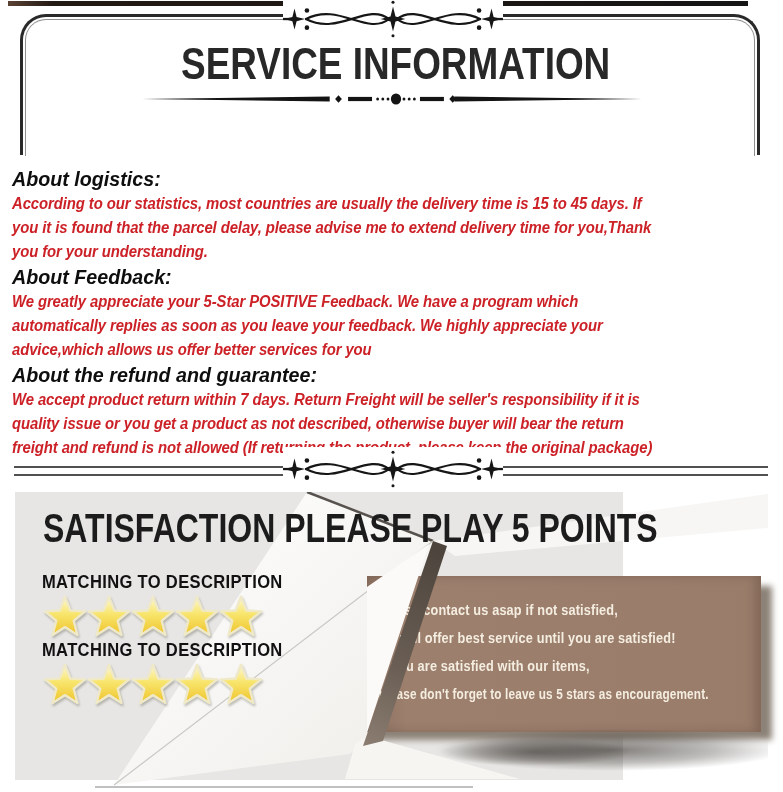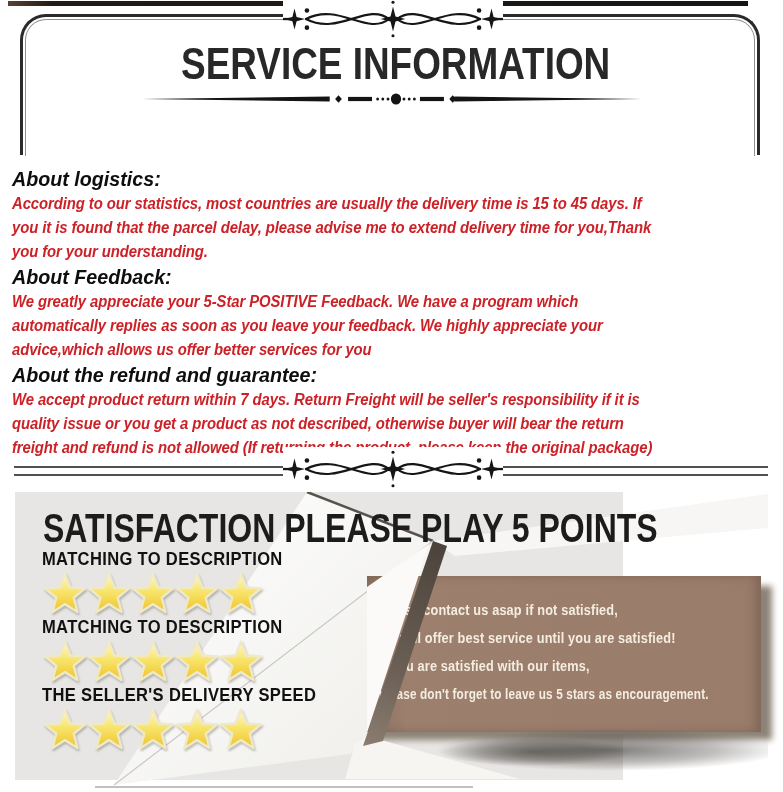--- a/index.html
+++ b/index.html
@@ -38,21 +38,21 @@
   .divider2{position:absolute;left:14px;top:466px;width:754px;height:6px;
             border-top:2px solid #515151;border-bottom:2px solid #515151;z-index:2;}
 
   
   .panel{position:absolute;left:15px;top:492px;width:608px;height:288px;background:#e7e6e4;}
   .panel svg.layer{position:absolute;left:0;top:0;width:753px;height:300px;pointer-events:none;}
   .panel-title{position:absolute;left:28px;top:14px;z-index:4;}
   .panel-title span{display:inline-block;font-size:40px;font-weight:bold;color:#1c1c1c;
       transform:scaleX(.80);transform-origin:left;white-space:nowrap;}
 
-  .ratings{position:absolute;left:27px;top:57px;z-index:4;}
+  .ratings{position:absolute;left:27px;top:80px;z-index:4;}
   .rating-label{display:inline-block;font-size:19px;font-weight:bold;color:#111;line-height:20px;
       margin-bottom:2px;transform:scaleX(.87);transform-origin:left;letter-spacing:.4px;white-space:nowrap;}
   .stars-row{height:46px;white-space:nowrap;}
   .stars-row svg{width:46px;height:46px;margin-right:-2px;vertical-align:top;
       filter:drop-shadow(1px 2px 1px rgba(80,80,70,.35));}
 
   .notice-shadow{position:absolute;left:363px;top:94px;width:394px;height:154px;
       background:#8c8277;filter:blur(3px);z-index:4;}
   .notice{position:absolute;left:352px;top:84px;width:394px;height:156px;z-index:5;
       background:linear-gradient(90deg,#8a6f5f 0,#9d7f6d 10%,#9a7c6a 100%);
@@ -208,34 +208,20 @@
             </svg><svg viewBox="0 0 50 48">
               <path d="M25 2 L30.9 16.9 L46.9 17.9 L34.5 28.1 L38.5 43.6 L25 35 L11.5 43.6 L15.5 28.1 L3.1 17.9 L19.1 16.9 Z" fill="url(#starGrad)" stroke="#efe9c8" stroke-width="2.6" stroke-linejoin="round"></path>
             </svg><svg viewBox="0 0 50 48">
               <path d="M25 2 L30.9 16.9 L46.9 17.9 L34.5 28.1 L38.5 43.6 L25 35 L11.5 43.6 L15.5 28.1 L3.1 17.9 L19.1 16.9 Z" fill="url(#starGrad)" stroke="#efe9c8" stroke-width="2.6" stroke-linejoin="round"></path>
             </svg><svg viewBox="0 0 50 48">
               <path d="M25 2 L30.9 16.9 L46.9 17.9 L34.5 28.1 L38.5 43.6 L25 35 L11.5 43.6 L15.5 28.1 L3.1 17.9 L19.1 16.9 Z" fill="url(#starGrad)" stroke="#efe9c8" stroke-width="2.6" stroke-linejoin="round"></path>
             </svg><svg viewBox="0 0 50 48">
               <path d="M25 2 L30.9 16.9 L46.9 17.9 L34.5 28.1 L38.5 43.6 L25 35 L11.5 43.6 L15.5 28.1 L3.1 17.9 L19.1 16.9 Z" fill="url(#starGrad)" stroke="#efe9c8" stroke-width="2.6" stroke-linejoin="round"></path>
             </svg></div>
       </div>
-      <div class="rating-row">
-        <span class="rating-label">THE SELLER'S DELIVERY SPEED</span>
-        <div class="stars-row"><svg viewBox="0 0 50 48">
-              <path d="M25 2 L30.9 16.9 L46.9 17.9 L34.5 28.1 L38.5 43.6 L25 35 L11.5 43.6 L15.5 28.1 L3.1 17.9 L19.1 16.9 Z" fill="url(#starGrad)" stroke="#efe9c8" stroke-width="2.6" stroke-linejoin="round"></path>
-            </svg><svg viewBox="0 0 50 48">
-              <path d="M25 2 L30.9 16.9 L46.9 17.9 L34.5 28.1 L38.5 43.6 L25 35 L11.5 43.6 L15.5 28.1 L3.1 17.9 L19.1 16.9 Z" fill="url(#starGrad)" stroke="#efe9c8" stroke-width="2.6" stroke-linejoin="round"></path>
-            </svg><svg viewBox="0 0 50 48">
-              <path d="M25 2 L30.9 16.9 L46.9 17.9 L34.5 28.1 L38.5 43.6 L25 35 L11.5 43.6 L15.5 28.1 L3.1 17.9 L19.1 16.9 Z" fill="url(#starGrad)" stroke="#efe9c8" stroke-width="2.6" stroke-linejoin="round"></path>
-            </svg><svg viewBox="0 0 50 48">
-              <path d="M25 2 L30.9 16.9 L46.9 17.9 L34.5 28.1 L38.5 43.6 L25 35 L11.5 43.6 L15.5 28.1 L3.1 17.9 L19.1 16.9 Z" fill="url(#starGrad)" stroke="#efe9c8" stroke-width="2.6" stroke-linejoin="round"></path>
-            </svg><svg viewBox="0 0 50 48">
-              <path d="M25 2 L30.9 16.9 L46.9 17.9 L34.5 28.1 L38.5 43.6 L25 35 L11.5 43.6 L15.5 28.1 L3.1 17.9 L19.1 16.9 Z" fill="url(#starGrad)" stroke="#efe9c8" stroke-width="2.6" stroke-linejoin="round"></path>
-            </svg></div>
-      </div>
     </div>
 
     <div class="notice-shadow"></div>
 
     <div class="notice">
       <div class="notice-row"><span class="notice-line">please contact us asap if not satisfied,</span></div>
       <div class="notice-row"><span class="notice-line">we will offer best service until you are satisfied!</span></div>
       <div class="notice-row"><span class="notice-line">if you are satisfied with our items,</span></div>
       <div class="notice-row"><span class="notice-line condensed">please don't forget to leave us 5 stars as encouragement.</span></div>
     </div>

